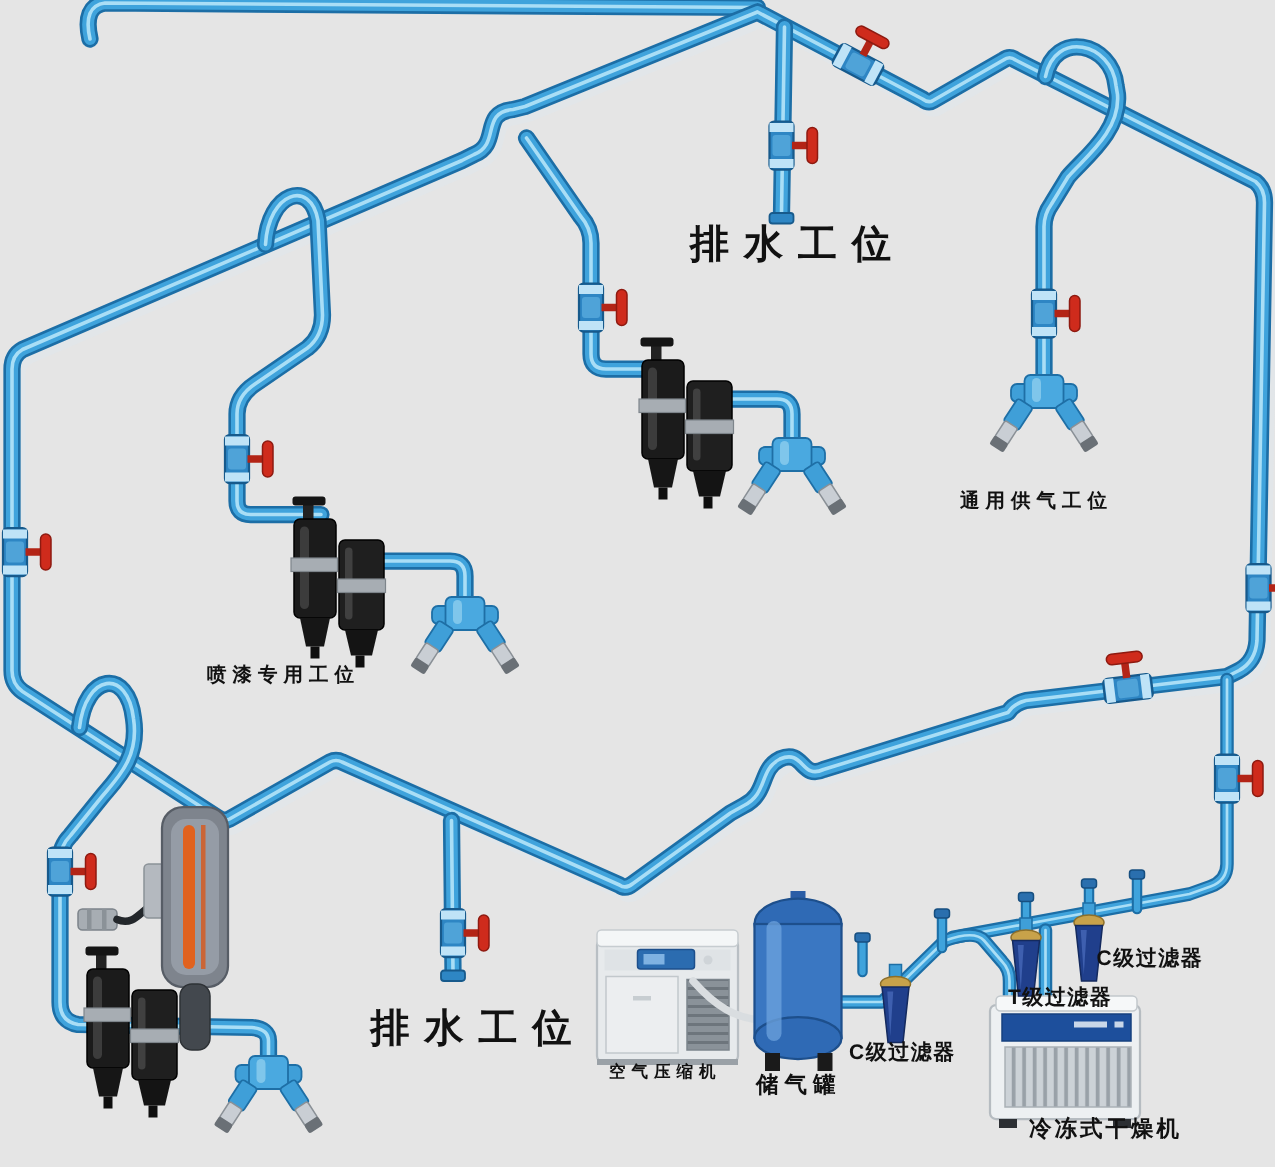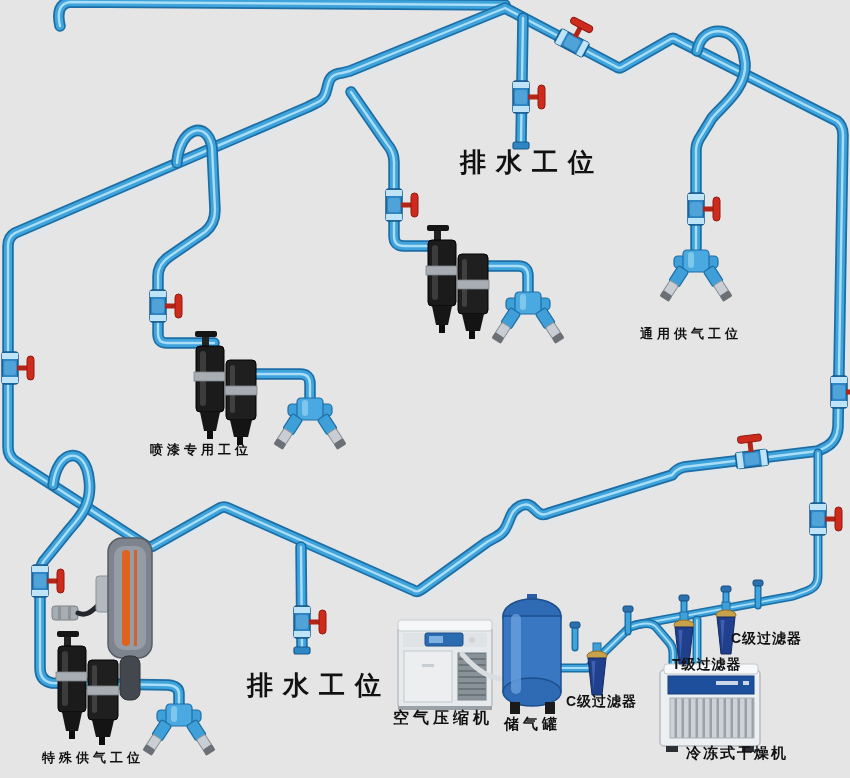--- a/index.html
+++ b/index.html
@@ -278,23 +278,22 @@
   <use href="#valve" transform="translate(752,459) rotate(-7)"></use>
   <use href="#valve" transform="translate(818,519) rotate(90)"></use>
   <use href="#valve" transform="translate(302,622) rotate(90)"></use>
 
   <use href="#capend" transform="translate(521,142)"></use>
   <use href="#capend" transform="translate(302,647)"></use>
 </svg>
 
 <div class="lbl lbl-drain" style="left:460px;top:148px;">排水工位</div>
 <div class="lbl lbl-station" style="left:640px;top:327px;">通用供气工位</div>
-<div class="lbl lbl-station" style="left:150px;top:443px;text-align:right;">喷漆专用工位</div>
-<div class="lbl lbl-station" style="left:42px;top:751px;">特殊供气工位</div>
+<div class="lbl lbl-station" style="left:138px;top:443px;text-align:right;">喷漆专用工位</div>
 <div class="lbl lbl-drain" style="left:247px;top:671px;">排水工位</div>
 
-<div class="lbl lbl-equip" style="left:393px;top:709px;font-size:16px;letter-spacing:4px;">空气压缩机</div>
+<div class="lbl lbl-equip" style="left:406px;top:709px;font-size:11px;letter-spacing:4px;">空气压缩机</div>
 <div class="lbl lbl-equip" style="left:504px;top:716px;font-size:15px;letter-spacing:4px;">储气罐</div>
 <div class="lbl lbl-equip" style="left:566px;top:694px;">C级过滤器</div>
 <div class="lbl lbl-equip" style="left:672px;top:657px;">T级过滤器</div>
 <div class="lbl lbl-equip" style="left:731px;top:631px;">C级过滤器</div>
 <div class="lbl lbl-equip" style="left:686px;top:745px;font-size:15px;letter-spacing:2px;">冷冻式干燥机</div>
 </div>
 
 </body></html>

